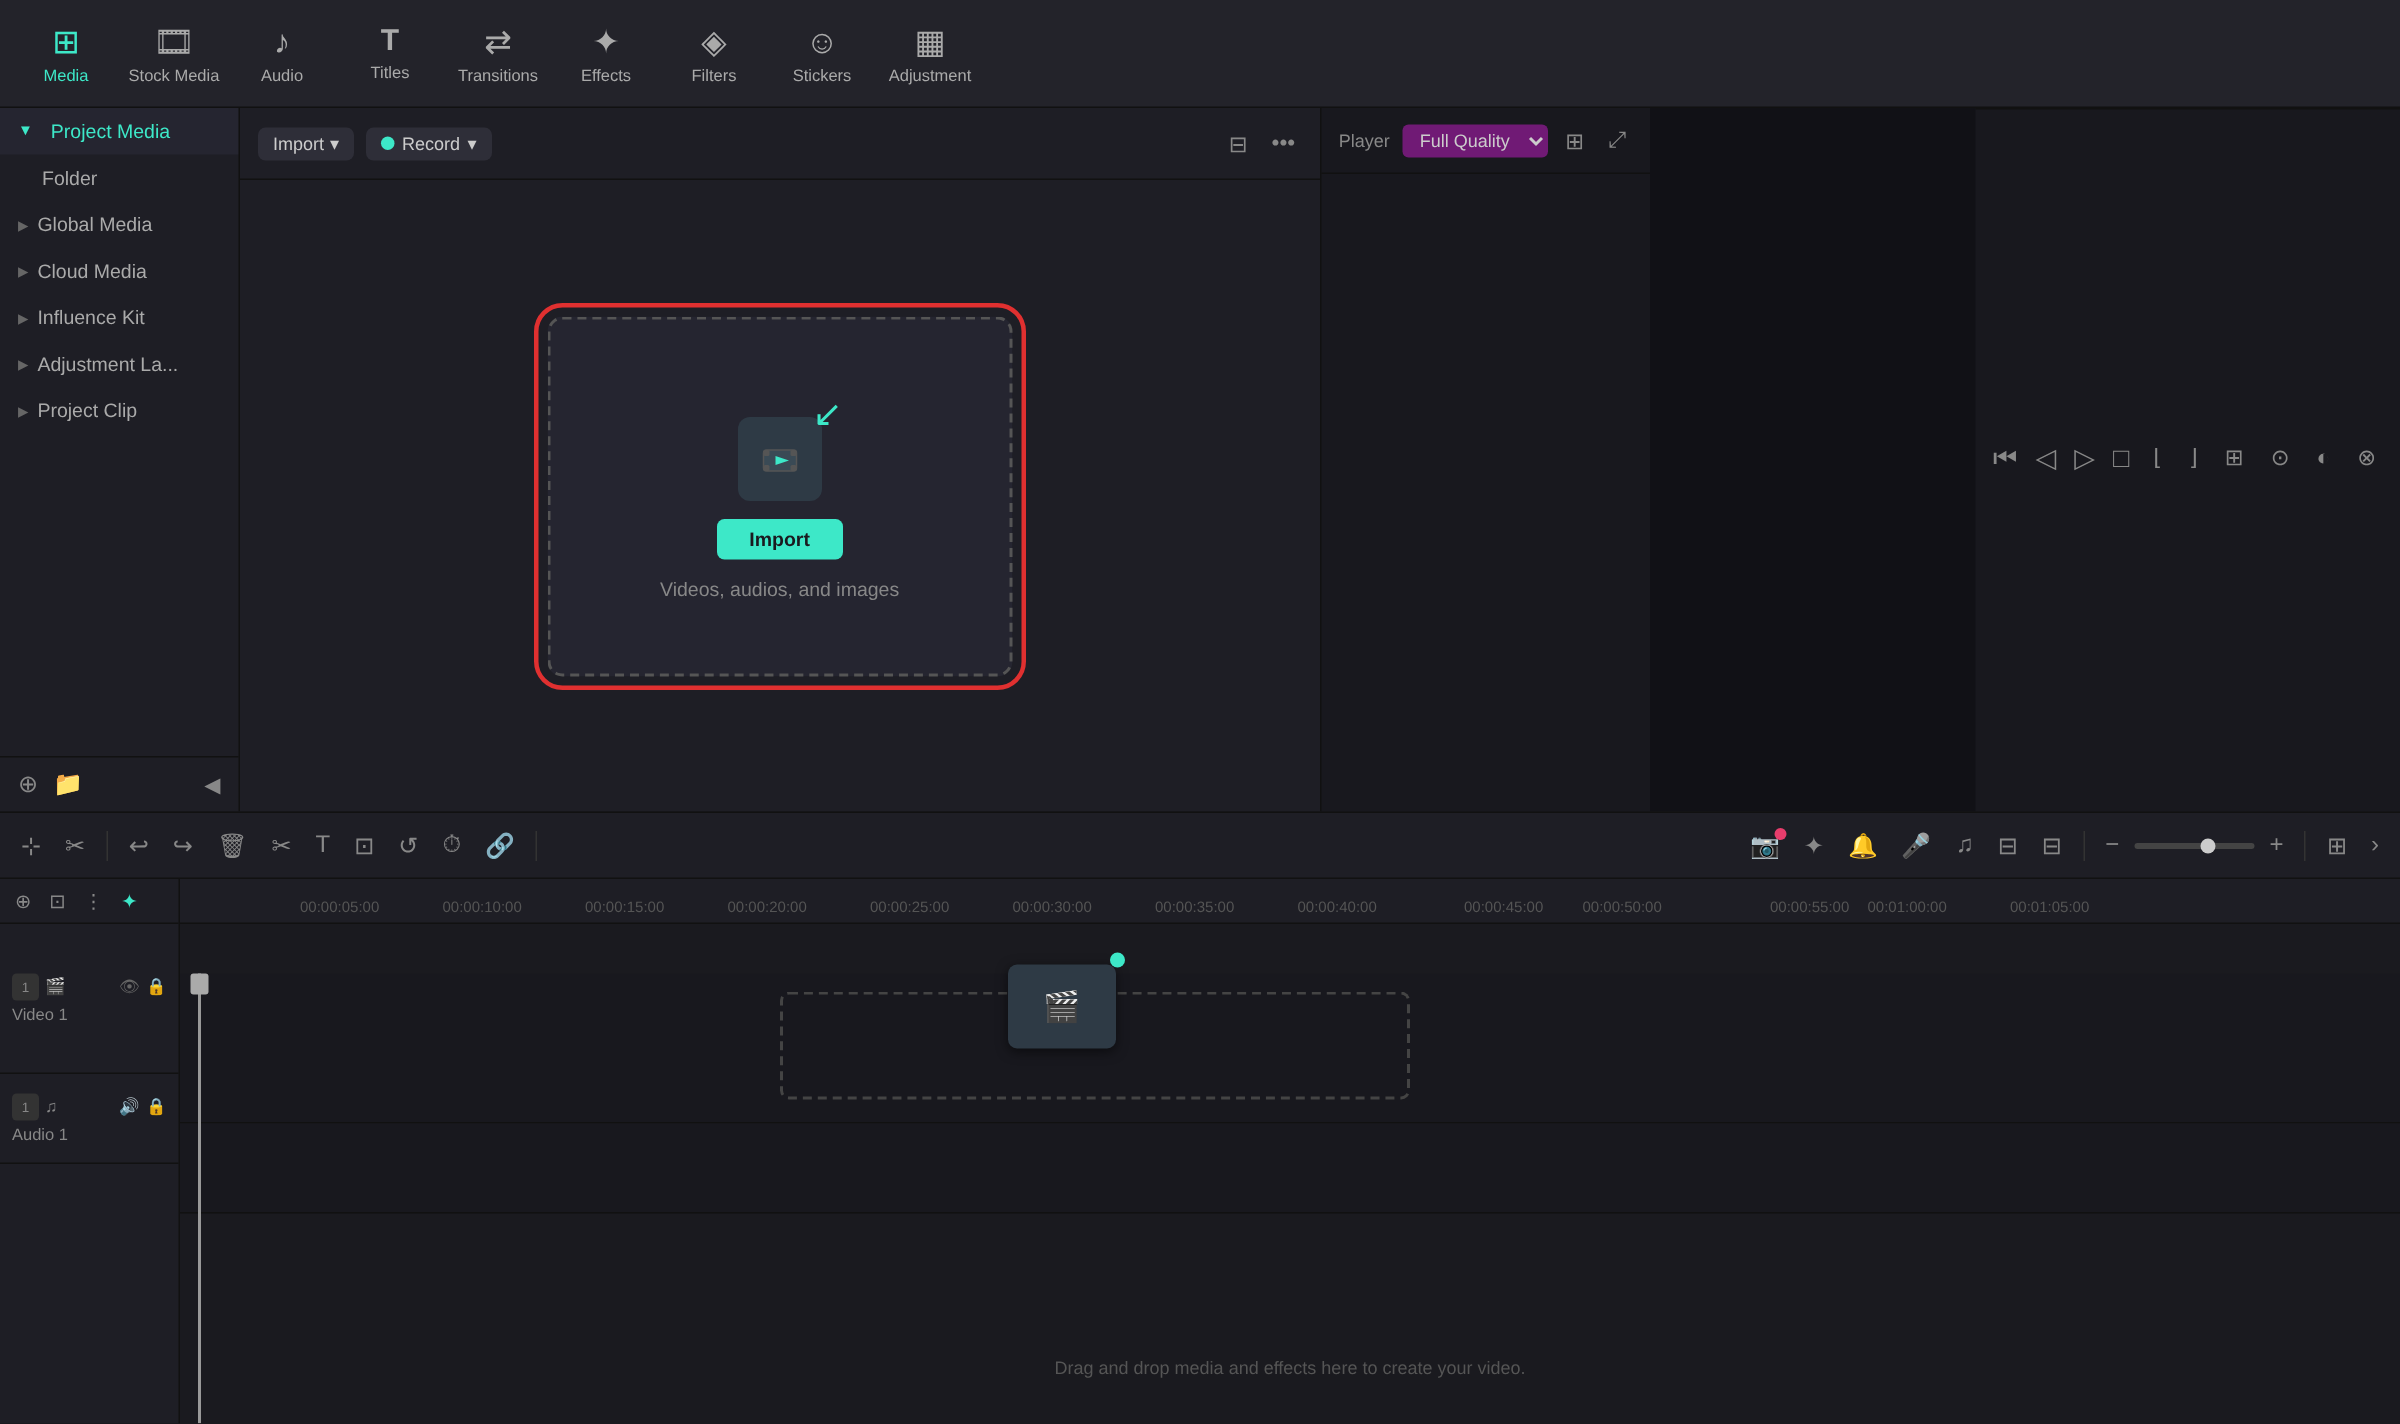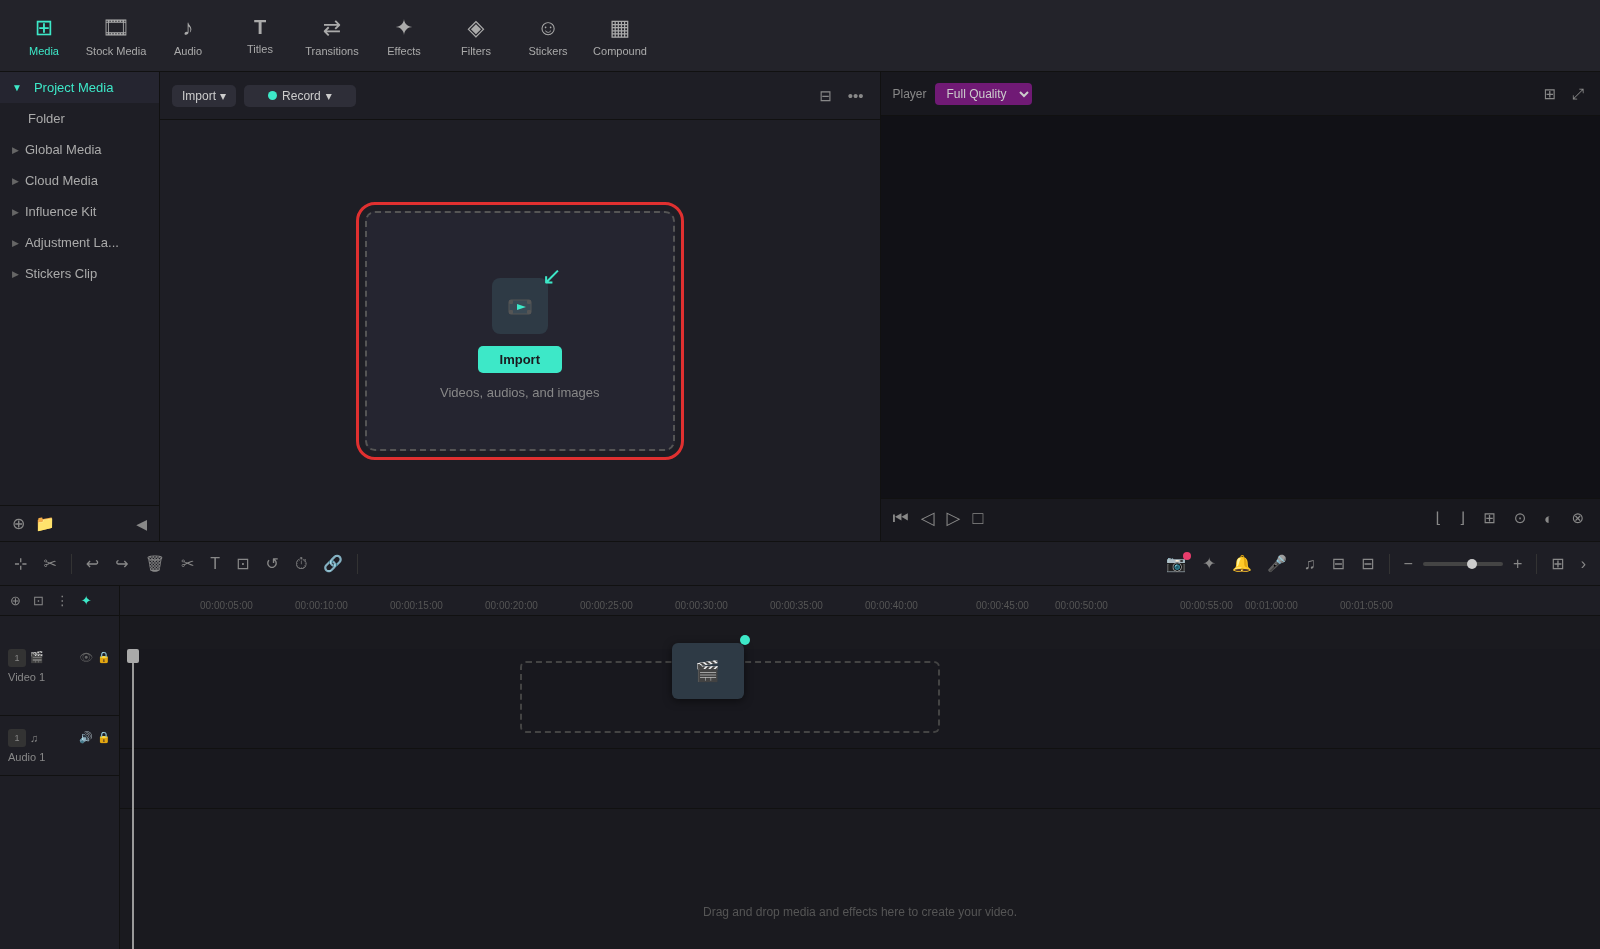--- a/index.html
+++ b/index.html
@@ -108,21 +108,21 @@
       border-radius: 5px;
       font-size: 12px;
       color: #ccc;
       cursor: pointer;
       border: none;
     }
     .record-btn {
       display: flex;
       align-items: center;
       gap: 5px;
-      padding: 4px 24px;
+      padding: 4px 10px;
       background: #2e2e38;
       border-radius: 5px;
       font-size: 12px;
       color: #ccc;
       cursor: pointer;
       border: none;
     }
     .record-dot { width: 9px; height: 9px; border-radius: 50%; background: #3de8c8; display: inline-block; }
     .media-toolbar-right { margin-left: auto; display: flex; align-items: center; gap: 8px; }
     .icon-btn { cursor: pointer; color: #888; font-size: 15px; background: none; border: none; padding: 4px; }
@@ -185,21 +185,21 @@
       font-weight: 600;
       cursor: pointer;
     }
     .import-subtitle { font-size: 13px; color: #888; }
 
     
     .player-panel {
       flex: 1;
       background: #18181e;
       display: flex;
-      flex-direction: column;
+      flex-direction: row;
       border-left: 1px solid #111;
     }
     .player-toolbar {
       display: flex;
       align-items: center;
       padding: 6px 12px;
       gap: 8px;
       border-bottom: 1px solid #111;
       height: 44px;
     }
@@ -394,21 +394,21 @@
   <div class="toolbar-item">
     <span class="toolbar-icon">◈</span>
     <span class="toolbar-label">Filters</span>
   </div>
   <div class="toolbar-item">
     <span class="toolbar-icon">☺</span>
     <span class="toolbar-label">Stickers</span>
   </div>
   <div class="toolbar-item">
     <span class="toolbar-icon">▦</span>
-    <span class="toolbar-label">Compound</span>
+    <span class="toolbar-label">Adjustment</span>
   </div>
 </div>
 
 <div class="main-area">
 
   <div class="left-panel">
     <div class="left-panel-top">
 
       <div class="sidebar-item active">
         <span class="sidebar-collapse-arrow">▼</span>
@@ -434,21 +434,21 @@
         <span>Influence Kit</span>
       </div>
 
       <div class="sidebar-item">
         <span class="sidebar-arrow">▶</span>
         <span>Adjustment La...</span>
       </div>
 
       <div class="sidebar-item">
         <span class="sidebar-arrow">▶</span>
-        <span>Stickers Clip</span>
+        <span>Project Clip</span>
       </div>
     </div>
     <div class="left-panel-bottom">
       <span class="panel-bottom-btn">⊕</span>
       <span class="panel-bottom-btn">📁</span>
       <span class="collapse-btn">◀</span>
     </div>
   </div>
 
   <div class="media-panel">

